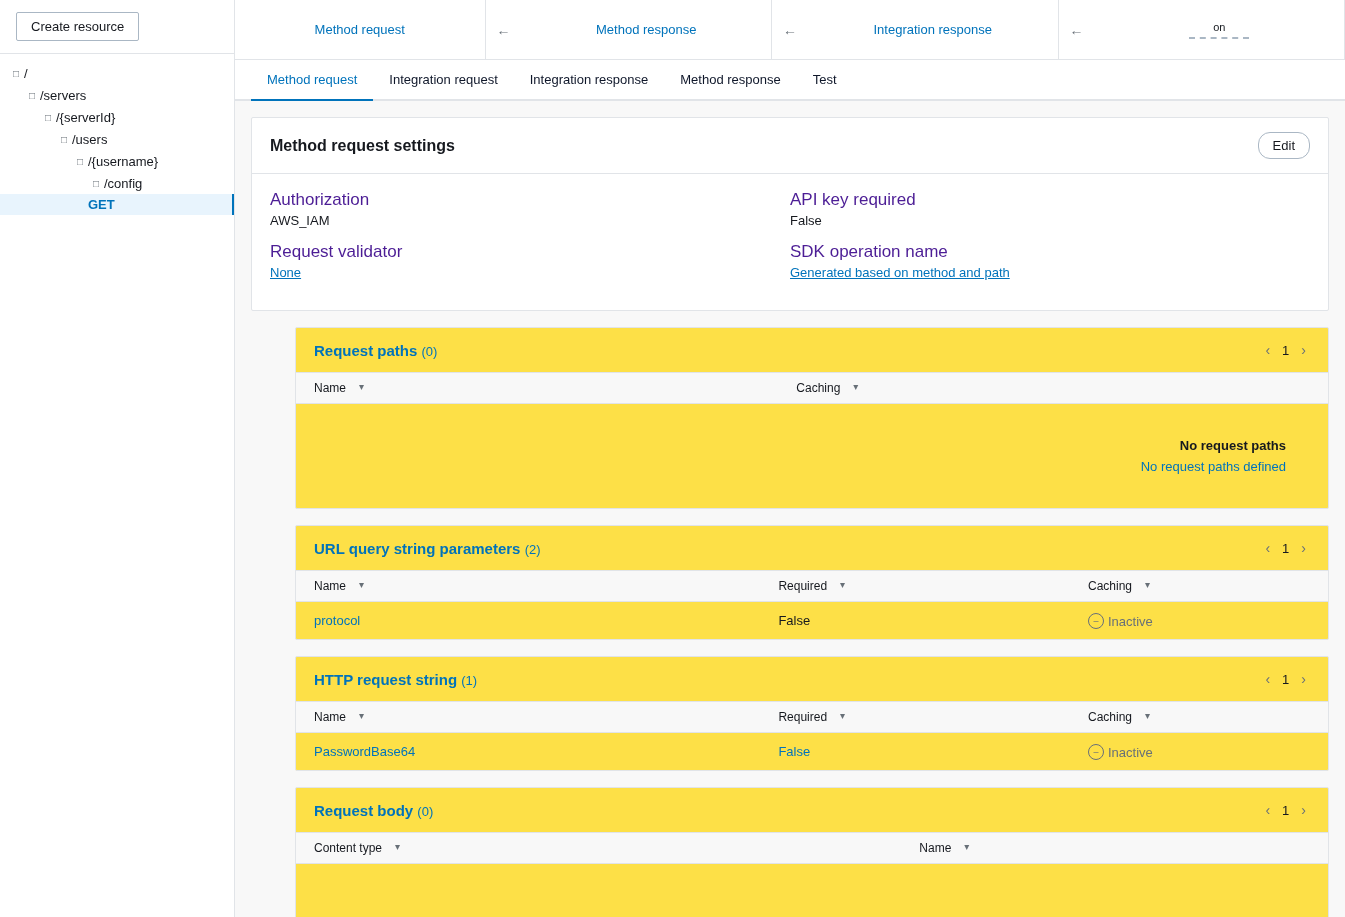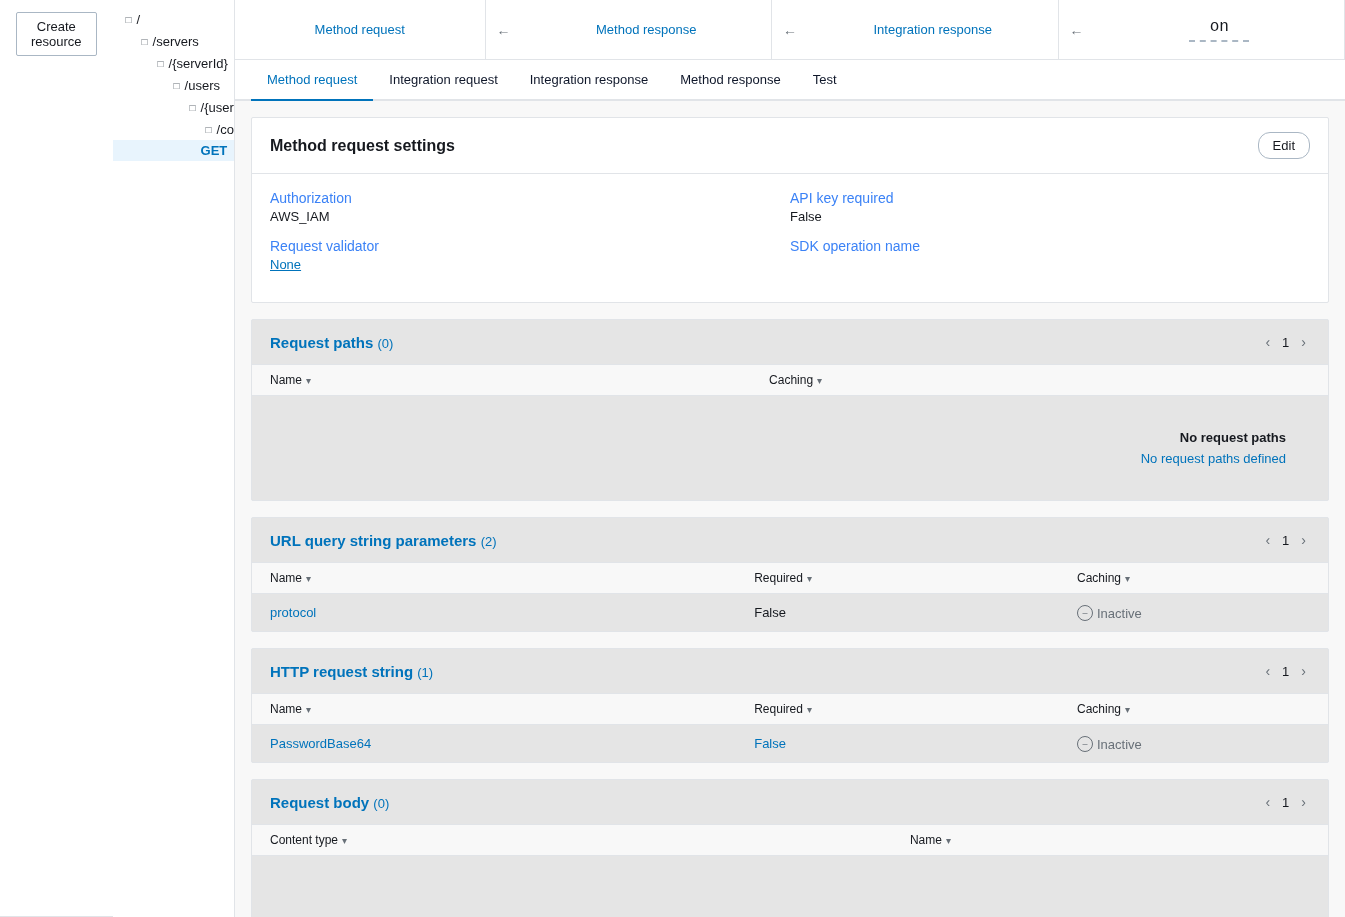--- a/index.html
+++ b/index.html
@@ -1,21 +1,21 @@
 <!DOCTYPE html>
 <html><head>
   <meta charset="utf-8">
   <style>
     * { box-sizing: border-box; margin: 0; padding: 0; }
     body { font-family: -apple-system, BlinkMacSystemFont, 'Segoe UI', Arial, sans-serif; font-size: 13px; background: #f8f8f8; color: #16191f; }
 
     .layout { display: flex; height: 917px; overflow: hidden; }
 
     
-    .sidebar { width: 235px; background: #fff; border-right: 1px solid #e1e4e8; display: flex; flex-direction: row; flex-shrink: 0; overflow-y: auto; }
+    .sidebar { width: 235px; background: #fff; border-right: 1px solid #e1e4e8; display: flex; flex-direction: column; flex-shrink: 0; overflow-y: auto; }
     .sidebar-btn-area { padding: 12px 16px; border-bottom: 1px solid #e1e4e8; }
     .create-resource-btn { border: 1px solid #aab7c4; background: #fff; color: #16191f; padding: 6px 14px; font-size: 13px; cursor: pointer; border-radius: 2px; }
 
     .tree { padding: 8px 0; }
     .tree-item { display: flex; align-items: center; padding: 3px 0 3px 0; cursor: pointer; user-select: none; white-space: nowrap; }
     .tree-item.active { background: #e8f4fd; border-right: 2px solid #0073bb; }
     .tree-icon { width: 16px; height: 16px; display: inline-flex; align-items: center; justify-content: center; font-size: 10px; color: #687078; flex-shrink: 0; }
     .tree-label { color: #16191f; font-size: 13px; }
     .tree-label.method-get { color: #0073bb; font-weight: 600; }
     .indent-0 { padding-left: 8px; }
@@ -27,59 +27,59 @@
 
     
     .main { flex: 1; display: flex; flex-direction: column; overflow: hidden; }
 
     
     .flow-header { display: flex; align-items: center; background: #fff; border-bottom: 1px solid #e1e4e8; padding: 0; height: 60px; flex-shrink: 0; overflow: hidden; }
     .flow-box { display: flex; align-items: center; justify-content: center; min-width: 120px; height: 100%; border-right: 1px solid #e1e4e8; flex: 1; position: relative; }
     .flow-box-label { font-size: 13px; color: #0073bb; text-align: center; padding: 0 8px; }
     .flow-arrow { width: 36px; display: flex; align-items: center; justify-content: center; color: #687078; font-size: 14px; flex-shrink: 0; }
     .flow-box-on { display: flex; flex-direction: column; align-items: center; justify-content: center; min-width: 80px; }
-    .flow-on-text { font-size: 16px; color: #16191f; font-family: Liberation Mono, monospace; }
+    .flow-on-text { font-size: 11px; color: #16191f; }
     .flow-on-dots { border-bottom: 2px dashed #aab7c4; width: 60px; margin-top: 4px; }
 
     
     .tabs-bar { display: flex; background: #fff; border-bottom: 2px solid #e1e4e8; padding: 0 16px; flex-shrink: 0; }
     .tab { padding: 12px 16px; font-size: 13px; color: #0f172a; cursor: pointer; border-bottom: 2px solid transparent; margin-bottom: -2px; }
     .tab.active { color: #0073bb; border-bottom-color: #0073bb; font-weight: 500; }
 
     
     .content { flex: 1; overflow-y: auto; background: #f8f8f8; padding: 0; }
 
     
     .section { background: #fff; margin: 16px; border: 1px solid #e1e4e8; border-radius: 2px; }
     .section-header { display: flex; align-items: center; justify-content: space-between; padding: 14px 18px; border-bottom: 1px solid #e1e4e8; }
     .section-title { font-size: 16px; font-weight: 600; color: #16191f; }
     .edit-btn { border: 1px solid #aab7c4; background: #fff; color: #16191f; padding: 5px 14px; font-size: 13px; cursor: pointer; border-radius: 12px; }
 
     .settings-grid { display: grid; grid-template-columns: 1fr 1fr; padding: 16px 18px; gap: 0; }
     .settings-col { }
     .setting-item { margin-bottom: 14px; }
-    .setting-label { font-size: 14px; color: #3b82f6; margin-bottom: 3px; }
+    .setting-label { font-size: 17px; color: #4c1d95; margin-bottom: 3px; }
     .setting-value { font-size: 13px; color: #16191f; }
     .setting-value.link { color: #0073bb; text-decoration: underline; }
 
     
     .sub-section { margin: 16px; }
-    .sub-section-container { background: #e5e5e5; border: 1px solid #e1e4e8; border-radius: 2px; }
+    .sub-section-container { background: #fde047; border: 1px solid #e1e4e8; border-radius: 2px; margin-left: 44px; }
     .sub-header { display: flex; align-items: center; justify-content: space-between; padding: 12px 18px; border-bottom: 1px solid #e1e4e8; }
     .sub-title { font-size: 15px; font-weight: 600; color: #16191f; }
     .sub-title span { color: #0073bb; }
     .pagination { display: flex; align-items: center; gap: 8px; font-size: 13px; color: #16191f; }
     .page-btn { background: none; border: none; cursor: pointer; color: #687078; font-size: 14px; padding: 2px 4px; }
 
     
     .data-table { width: 100%; border-collapse: collapse; }
     .data-table th { padding: 8px 18px; text-align: left; font-size: 12px; font-weight: 500; color: #16191f; background: #f8f8f8; border-bottom: 1px solid #e1e4e8; }
     .data-table td { padding: 10px 18px; font-size: 13px; color: #16191f; border-bottom: 1px solid #f0f0f0; }
     .data-table tr:last-child td { border-bottom: none; }
-    .th-sort { display: inline-flex; align-items: center; gap: 4px; }
+    .th-sort { display: inline-flex; align-items: flex-start; gap: 13px; }
     .sort-icon { font-size: 10px; color: #687078; }
 
     .empty-state { padding: 24px; text-align: right; }
     .empty-title { font-weight: 600; font-size: 13px; color: #16191f; margin-bottom: 6px; }
     .empty-subtitle { font-size: 13px; color: #0073bb; }
 
     .link-text { color: #0073bb; }
     .inactive-badge { display: inline-flex; align-items: center; gap: 4px; color: #687078; font-size: 13px; }
     .inactive-icon { width: 16px; height: 16px; border-radius: 50%; border: 1.5px solid #687078; display: inline-flex; align-items: center; justify-content: center; font-size: 9px; color: #687078; }
   </style>
@@ -177,20 +177,21 @@
               <div class="setting-value link">None</div>
             </div>
           </div>
           <div class="settings-col">
             <div class="setting-item">
               <div class="setting-label">API key required</div>
               <div class="setting-value">False</div>
             </div>
             <div class="setting-item">
               <div class="setting-label">SDK operation name</div>
+              <div class="setting-value link">Generated based on method and path</div>
             </div>
           </div>
         </div>
       </div>
 
       <div class="sub-section">
         <div class="sub-section-container">
           <div class="sub-header">
             <span class="sub-title">
               <span>Request paths</span>

